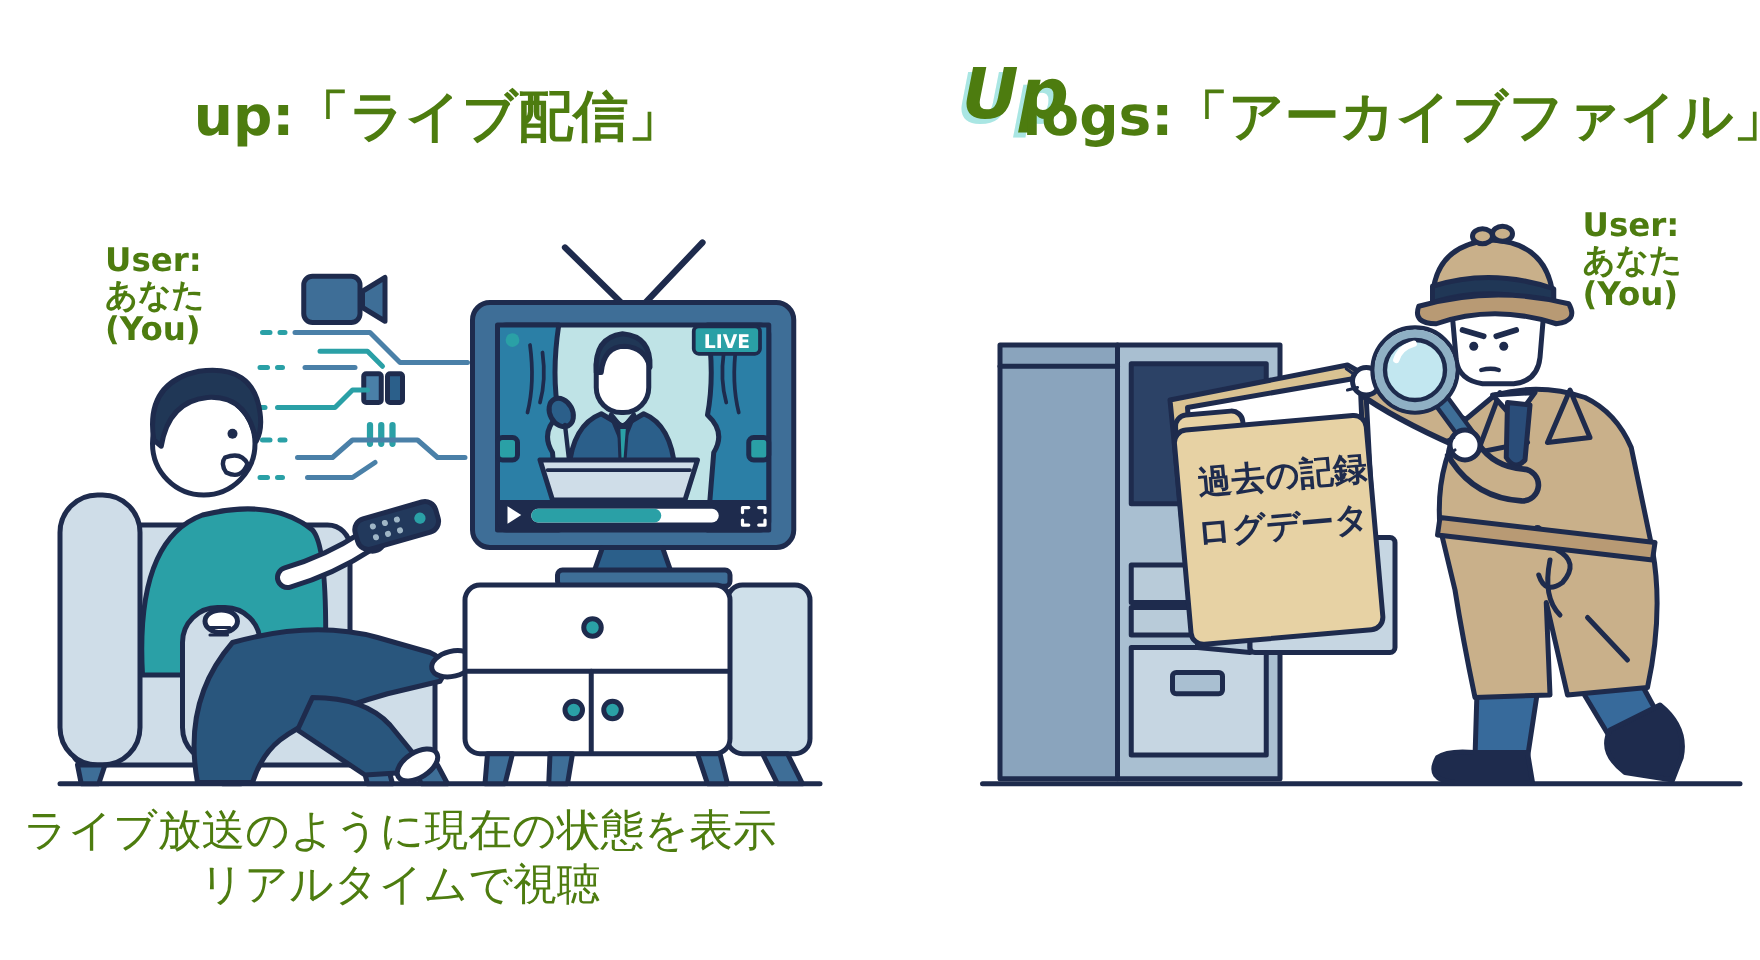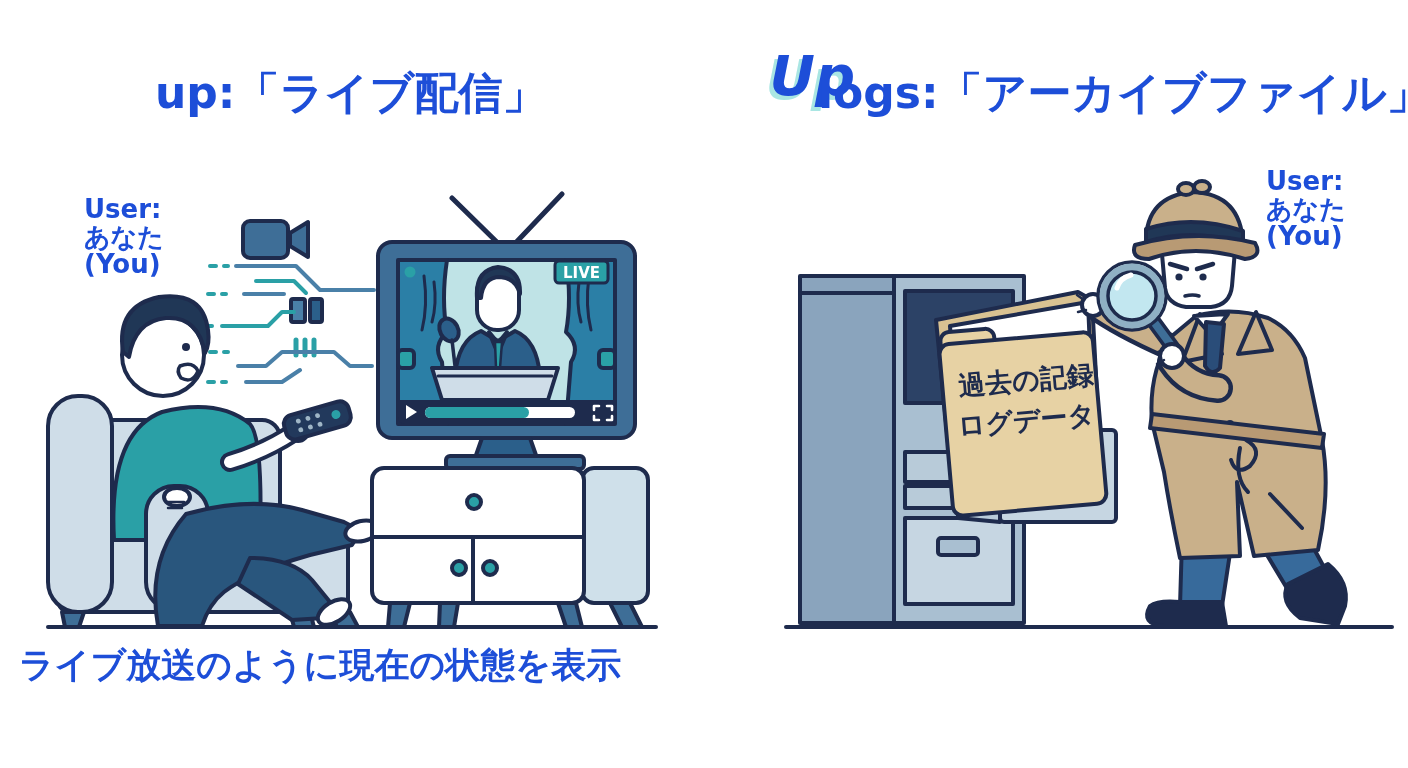--- a/index.html
+++ b/index.html
@@ -1,31 +1,31 @@
 <!DOCTYPE html>
 <html><head>
 <meta charset="utf-8">
 <style>
   html,body{margin:0;padding:0;background:#fff;}
   .canvas{
     position:relative;width:1408px;height:768px;background:#ffffff;overflow:hidden;
-    font-family:"DejaVu Sans","Liberation Sans",sans-serif;color:#1d4ed8;
+    font-family:"DejaVu Sans","Liberation Sans",sans-serif;color:#4d7c0f;
   }
   .abs{position:absolute;}
   .title{font-size:44px;font-weight:bold;letter-spacing:0px;white-space:nowrap;}
   .left-title{left:155px;top:64px;}
   .right-title{left:818px;top:64px;}
   .center-title{left:555px;top:48px;width:300px;text-align:right;font-style:italic;font-weight:bold;}
   .ct-line1{font-size:56px;line-height:1.0;text-shadow:-4px 4px 0 #a9e6e3;}
   .ct-line2{font-size:34px;line-height:1.05;text-shadow:-3px 3px 0 #a9e6e3;}
   .ct-line3{font-size:52px;line-height:1.0;text-shadow:-4px 4px 0 #a9e6e3;}
   .user-label{font-size:26px;font-weight:bold;line-height:1.06;}
   .user-left{left:84px;top:196px;}
   .user-right{left:1266px;top:168px;}
-  .caption{font-size:35px;font-weight:bold;text-align:center;line-height:1.24;white-space:nowrap;}
+  .caption{font-size:35px;font-weight:normal;text-align:center;line-height:1.24;white-space:nowrap;}
   .caption-left{left:0px;top:644px;width:640px;}
   .caption-right{left:758px;top:644px;width:606px;}
   svg.scene{position:absolute;left:0;top:0;}
   .ln{stroke:#1e2b4d;stroke-width:4;stroke-linejoin:round;stroke-linecap:round;}
   text.svgt{font-family:"DejaVu Sans","Liberation Sans",sans-serif;}
 </style>
 </head>
 <body>
 
 <div class="canvas">
@@ -263,18 +263,19 @@
         <path d="M1218 388 Q1188 386 1172 362" stroke="#1e2b4d" stroke-width="30" fill="none"></path>
         <path d="M1218 388 Q1188 386 1172 362" stroke="#c9b08a" stroke-width="21" fill="none"></path>
         <circle cx="1172" cy="356" r="12" fill="#ffffff"></circle>
         <path d="M1163 350 l-7 3 M1164 360 l-7 4" fill="none" stroke-width="2.5"></path>
       </g>
     </g>
   </svg>
 
   <div class="abs caption caption-left">
     <div>ライブ放送のように現在の状態を表示</div>
+    <div>リアルタイムで視聴</div>
   </div>
 
   <div class="abs caption caption-right">
   </div>
 
 </div>
 
 </body></html>

